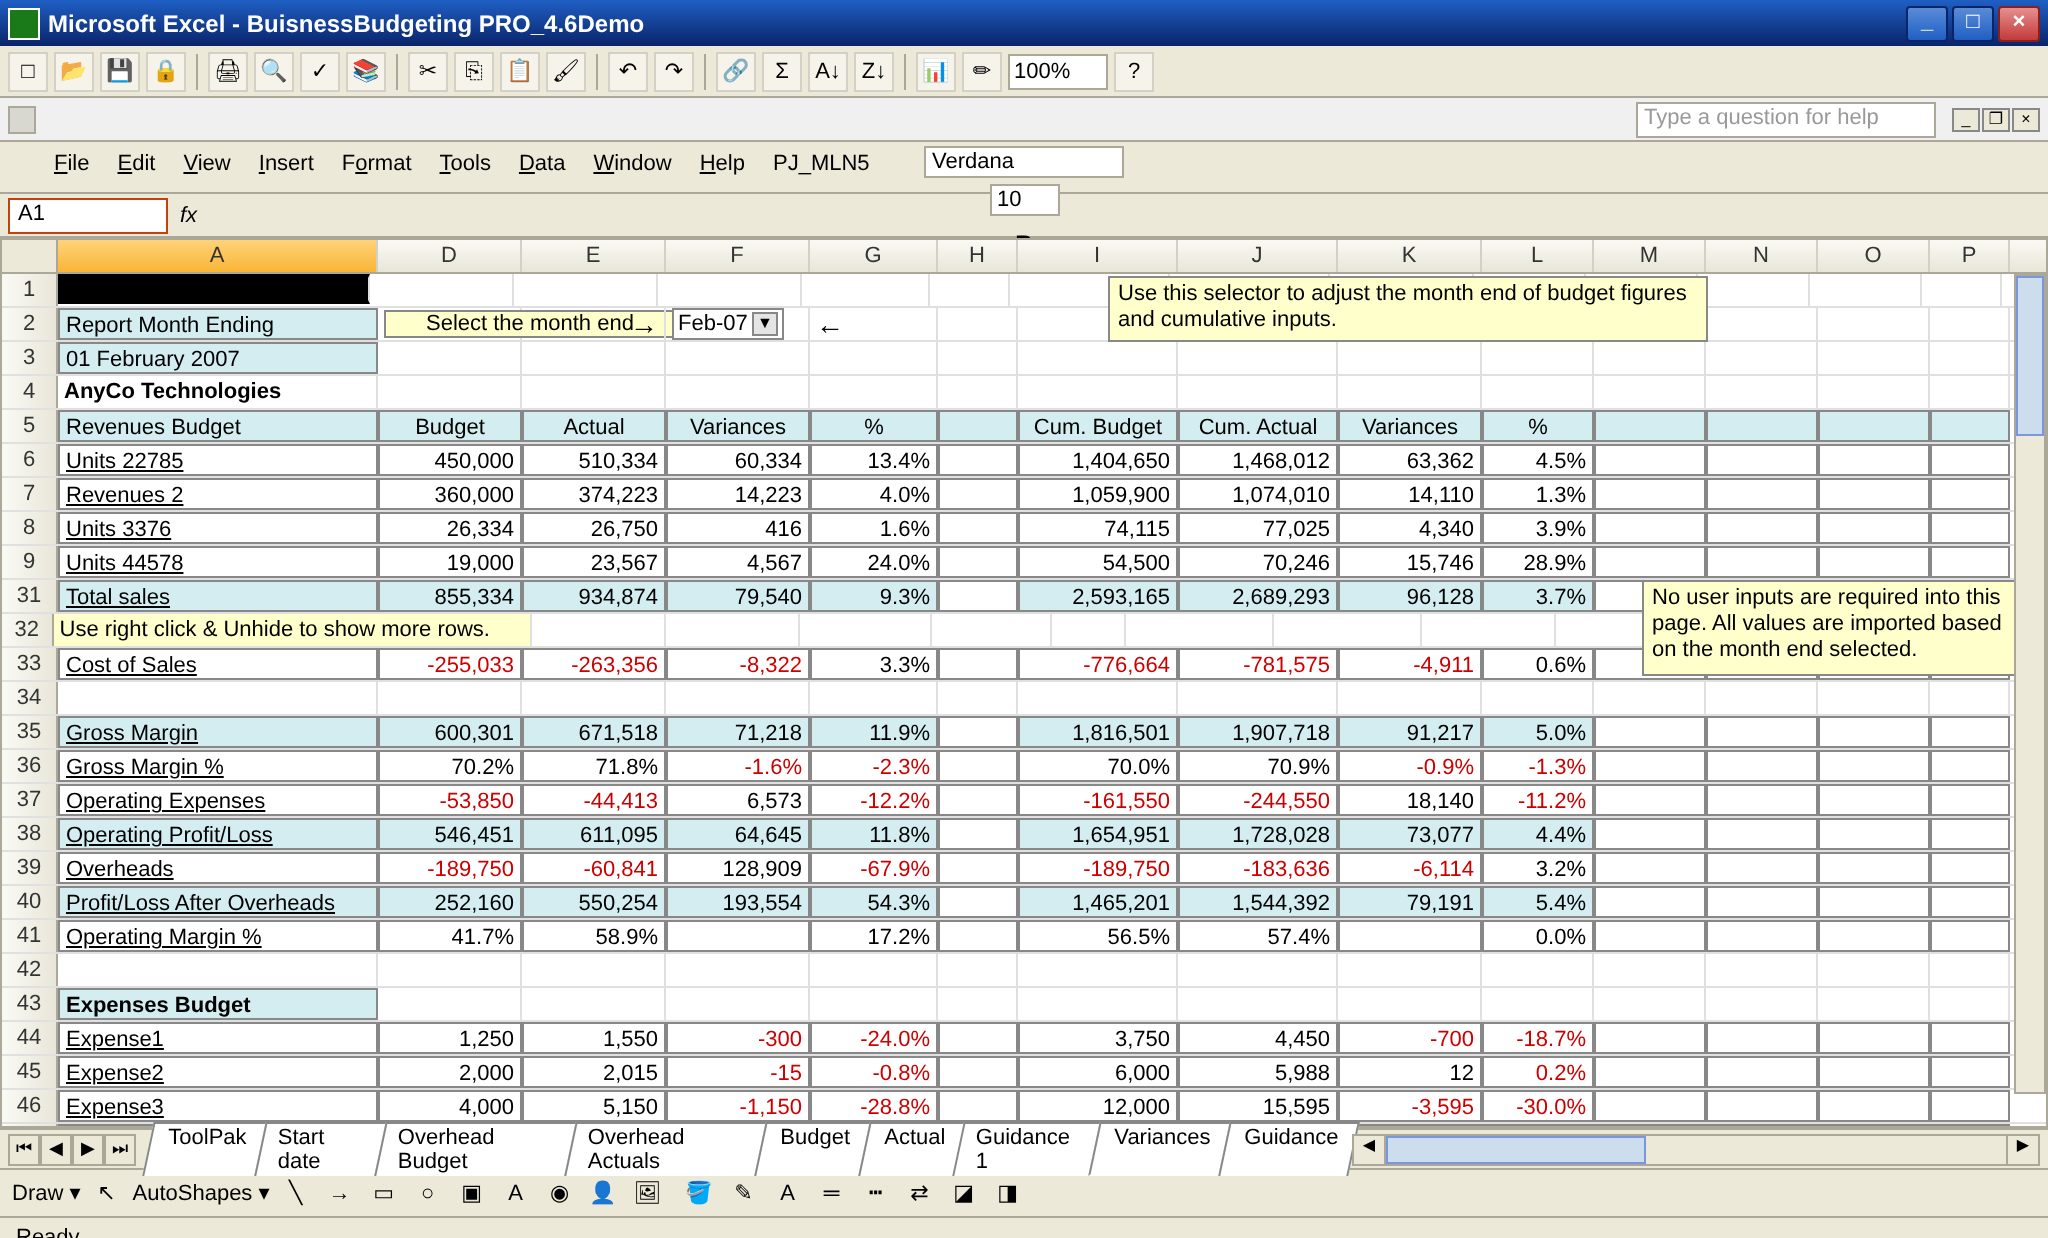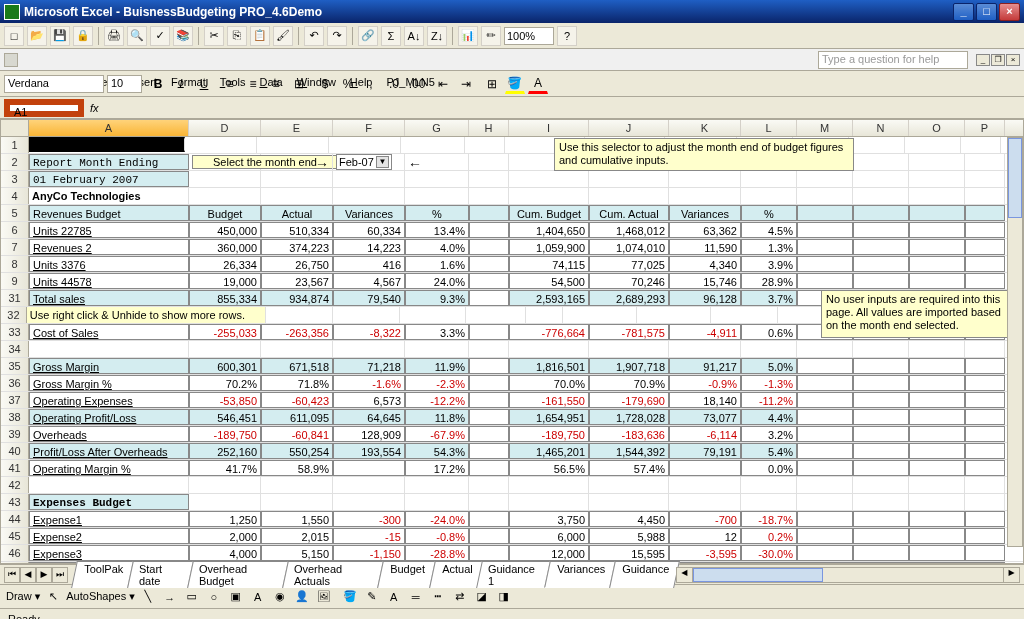--- a/index.html
+++ b/index.html
@@ -12,44 +12,44 @@
 .titlebar .winbtn.close { background: linear-gradient(to bottom,#e68f8f,#c43a3a); border-color:#8a1f1f;}
 .menubar { background: #f0f0f0; border-bottom: 1px solid #aca899; padding: 2px 4px; display: flex; align-items: center; gap: 2px; height: 22px;}
 .menubar .tinyicon { width:14px; height:14px; background:#d8d8d0; border:1px solid #aca899; display:inline-block; margin-right:1px;}
 .menubar .menu { padding: 2px 6px; cursor: pointer; margin-top: 45px; }
 .menubar .menu u { text-decoration: underline; }
 .toolbar { background: #ece9d8; border-bottom: 1px solid #aca899; padding: 2px 4px; display: flex; align-items: center; gap: 3px; height: 26px;}
 .toolbar .tb { width: 20px; height: 20px; background:#f5f3ea; border:1px solid #d4d0c8; display:inline-flex;align-items:center;justify-content:center;font-size:11px;cursor:pointer;}
 .toolbar .sep { width:1px; height:18px; background:#aca899; margin: 0 2px;}
 .toolbar .zoom { width:50px; height:18px; border:1px solid #aca899; background:#fff; font-size:11px; padding:0 2px;}
 .helpbox { margin-left:auto; width:150px; height:18px; border:1px solid #aca899; background:#fff; color:#999; font-size:11px; padding:1px 3px;}
-.fontbar { background:#ece9d8; border-bottom:1px solid #aca899; padding:2px 4px; display:flex; align-items:center; gap:3px; height:26px;}
+.fontbar { background:#ece9d8; border-bottom:1px solid #aca899; padding:2px 4px; display:flex; align-items:center; gap:3px; height:26px;flex-direction:column;}
 .fontbar select, .fontbar .combo { height:18px; border:1px solid #aca899; background:#fff; font-size:11px;}
 .fontbar .combo.font { width:100px; padding:1px 3px;}
 .fontbar .combo.size { width:35px; padding:1px 3px; text-align:left;}
 .fontbar .fb { width:20px; height:20px; border:1px solid transparent; display:inline-flex;align-items:center;justify-content:center;font-size:12px;cursor:pointer;}
 .formulabar { background:#ece9d8; border-bottom:1px solid #aca899; padding:2px 4px; display:flex; align-items:center; height:22px;}
-.formulabar .nbox { width:80px; height:18px; border:6px solid #c2410c; background:#fff; padding:1px 4px; font-size:11px;}
+.formulabar .nbox { width:80px; height:18px; border:1px solid #c2410c; background:#fff; padding:1px 4px; font-size:11px;}
 .formulabar .fx { padding:0 6px; }
 .workarea { position:relative; background:#fff; height: 445px; overflow:hidden; border:1px solid #aca899;}
 .colhdr { display:flex; background:linear-gradient(to bottom,#fafaf5,#e8e6d8); border-bottom:1px solid #aca899; height:17px; position:sticky; top:0;}
 .colhdr .corner { width:28px; border-right:1px solid #aca899; background:#ece9d8;}
 .colhdr .ch { border-right:1px solid #d4d0c8; text-align:center; font-size:11px; color:#333; line-height:16px; cursor:pointer;}
 .ch.A{width:160px;background:linear-gradient(#ffd37a,#f9b536);} .ch.D{width:72px;} .ch.E{width:72px;} .ch.F{width:72px;} .ch.G{width:64px;} .ch.H{width:40px;} .ch.I{width:80px;} .ch.J{width:80px;} .ch.K{width:72px;} .ch.L{width:56px;} .ch.M{width:56px;} .ch.N{width:56px;} .ch.O{width:56px;} .ch.P{width:40px;}
 .grid { height:428px; overflow:hidden;}
 .row { display:flex; height:17px; border-bottom:1px solid #e0e0e0;}
 .row .rh { width:28px; background:linear-gradient(to right,#fafaf5,#e8e6d8); border-right:1px solid #aca899; text-align:center; font-size:11px; color:#333; line-height:16px;}
 .row .cell { border-right:1px solid #e0e0e0; font-size:11px; line-height:16px; padding:0 3px; overflow:hidden; white-space:nowrap;}
 .cell.A{width:160px;} .cell.D{width:72px;} .cell.E{width:72px;} .cell.F{width:72px;} .cell.G{width:64px;} .cell.H{width:40px;} .cell.I{width:80px;} .cell.J{width:80px;} .cell.K{width:72px;} .cell.L{width:56px;} .cell.M{width:56px;} .cell.N{width:56px;} .cell.O{width:56px;} .cell.P{width:40px;}
 .r{text-align:right;} .bold{font-weight:bold;} .neg{color:#c00;}
 .sel{background:#000;color:#fff;border:2px solid #000;width:156px!important;height:15px;}
 .bheader{background:#d4edf0;font-weight:bold;text-align:left;}
 .bluecell{background:#d4edf0;text-align:right;}
 .blueleft{background:#d4edf0;text-align:left;}
-.bordcell{border:1px solid #888!important;font-family:Liberation Mono, monospace;}
+.bordcell{border:1px solid #888!important;}
 .hdrrow .cell{background:#d4edf0;text-align:center;font-weight:normal;border:1px solid #888;}
 .hdrrow .cell.A{text-align:left;}
 .datarow .cell{border:1px solid #888;text-align:right;}
 .datarow .cell.A{text-align:left;font-weight:normal;text-decoration:underline;}
 .note1{position:absolute;left:553px;top:18px;width:300px;height:33px;background:#ffffcc;border:1px solid #888;padding:2px 4px;font-size:11px;line-height:13px;}
 .note2{position:absolute;left:820px;top:170px;width:190px;height:48px;background:#ffffcc;border:1px solid #888;padding:2px 4px;font-size:11px;line-height:13px;}
 .monthdd{border:1px solid #888;background:#fff;width:56px;height:16px;font-size:11px;display:inline-flex;justify-content:space-between;align-items:center;padding:0 2px;}
 .monthdd .arr{background:#e4e4e4;border:1px solid #888;width:13px;height:12px;display:inline-flex;align-items:center;justify-content:center;font-size:8px;}
 .arrow{font-size:14px;font-weight:bold;}
 .tabs { background:#ece9d8; border-top:1px solid #aca899; height:20px; display:flex; align-items:center; padding:0 4px; font-size:11px;}
@@ -291,21 +291,21 @@
       <div class="row datarow">
         <div class="rh">7</div>
         <div class="cell A">Revenues 2</div>
         <div class="cell D r">360,000</div>
         <div class="cell E r">374,223</div>
         <div class="cell F r">14,223</div>
         <div class="cell G r">4.0%</div>
         <div class="cell H"></div>
         <div class="cell I r">1,059,900</div>
         <div class="cell J r">1,074,010</div>
-        <div class="cell K r">11,590</div>
+        <div class="cell K r">14,110</div>
         <div class="cell L r">1.3%</div>
         <div class="cell M"></div>
         <div class="cell N"></div>
         <div class="cell O"></div>
         <div class="cell P"></div>
       </div>
       <div class="row datarow">
         <div class="rh">8</div>
         <div class="cell A">Units 3376</div>
         <div class="cell D r">26,334</div>
@@ -438,26 +438,26 @@
         <div class="cell L r neg">-1.3%</div>
         <div class="cell M"></div>
         <div class="cell N"></div>
         <div class="cell O"></div>
         <div class="cell P"></div>
       </div>
       <div class="row datarow">
         <div class="rh">37</div>
         <div class="cell A">Operating Expenses</div>
         <div class="cell D r neg">-53,850</div>
-        <div class="cell E r neg">-60,423</div>
+        <div class="cell E r neg">-44,413</div>
         <div class="cell F r">6,573</div>
         <div class="cell G r neg">-12.2%</div>
         <div class="cell H"></div>
         <div class="cell I r neg">-161,550</div>
-        <div class="cell J r neg">-179,690</div>
+        <div class="cell J r neg">-244,550</div>
         <div class="cell K r">18,140</div>
         <div class="cell L r neg">-11.2%</div>
         <div class="cell M"></div>
         <div class="cell N"></div>
         <div class="cell O"></div>
         <div class="cell P"></div>
       </div>
       <div class="row datarow">
         <div class="rh">38</div>
         <div class="cell A blueleft">Operating Profit/Loss</div>

